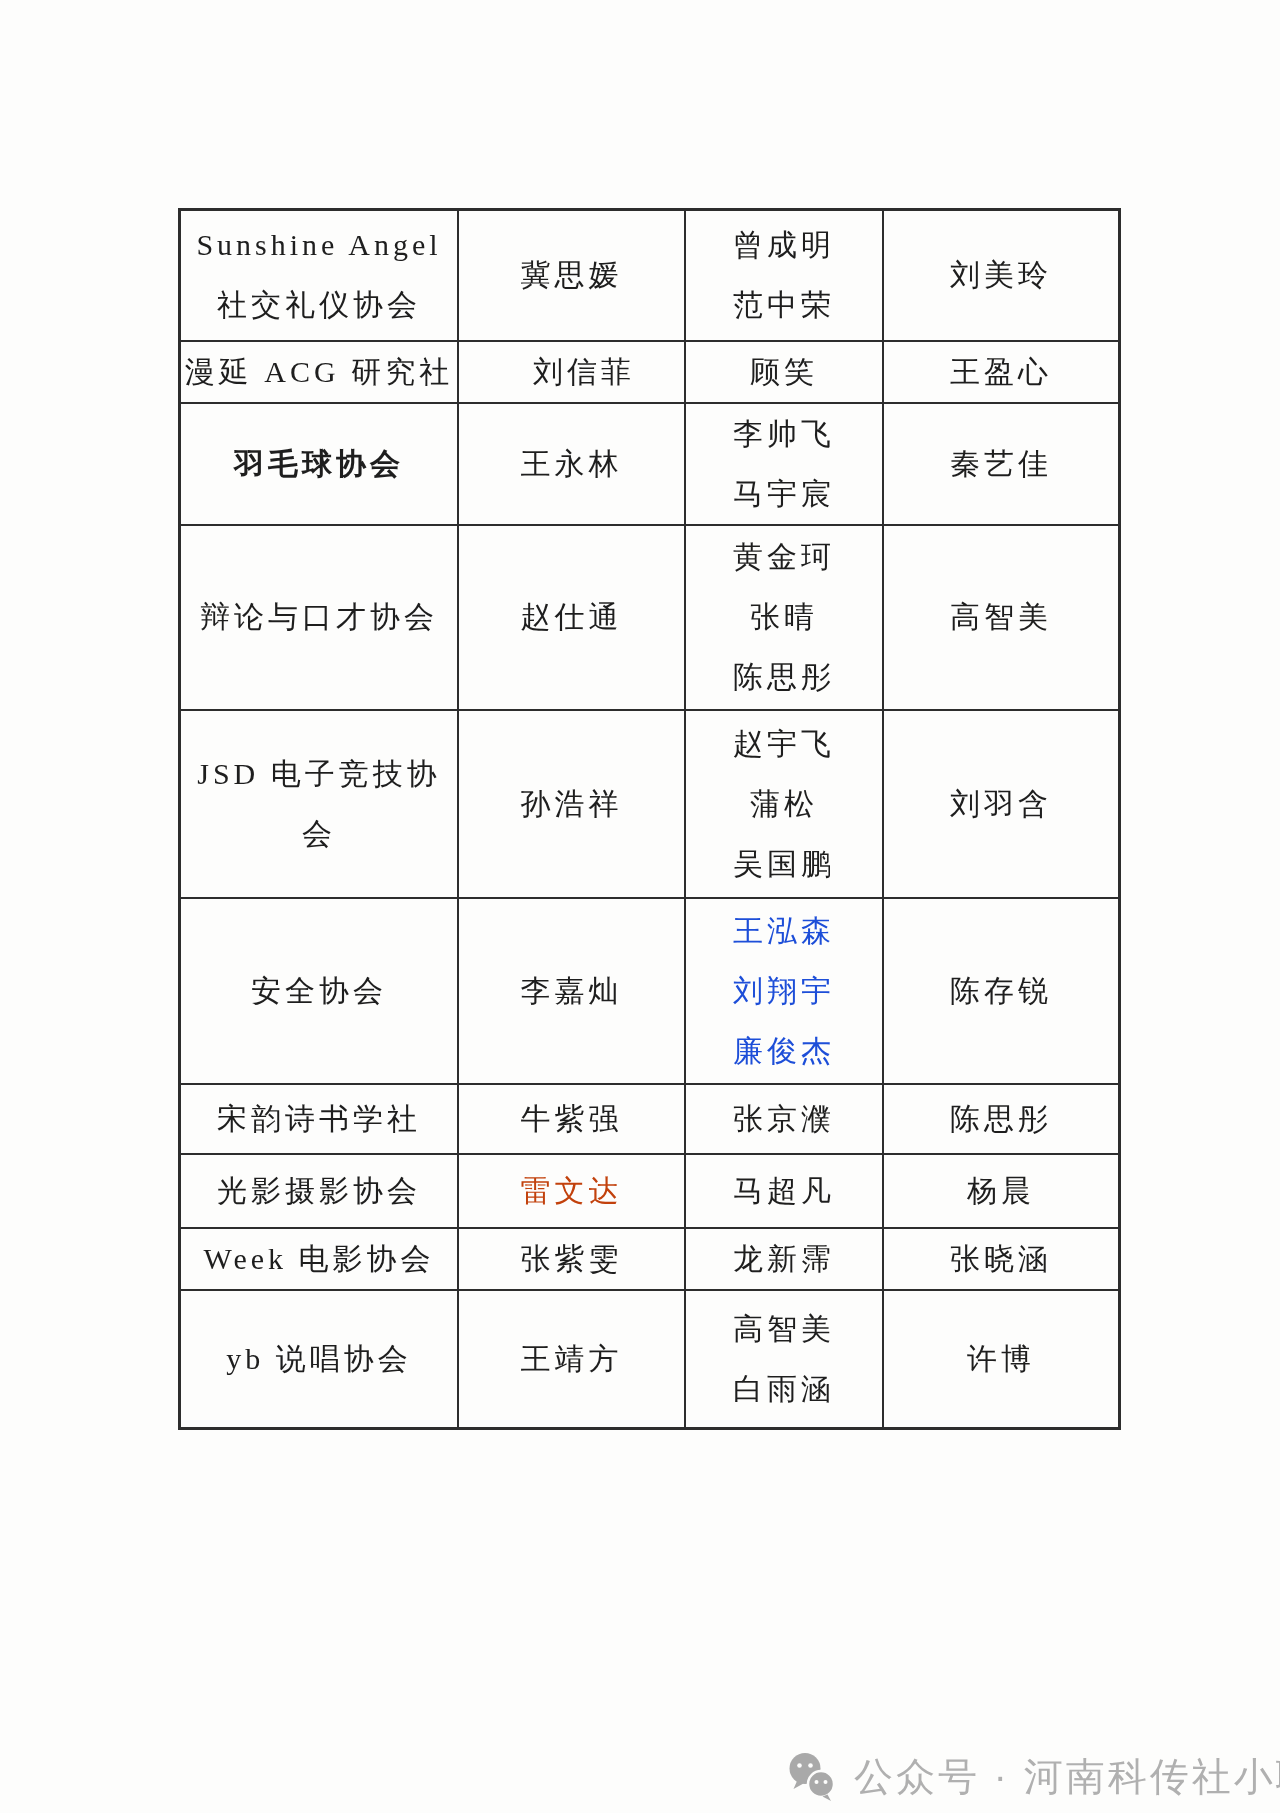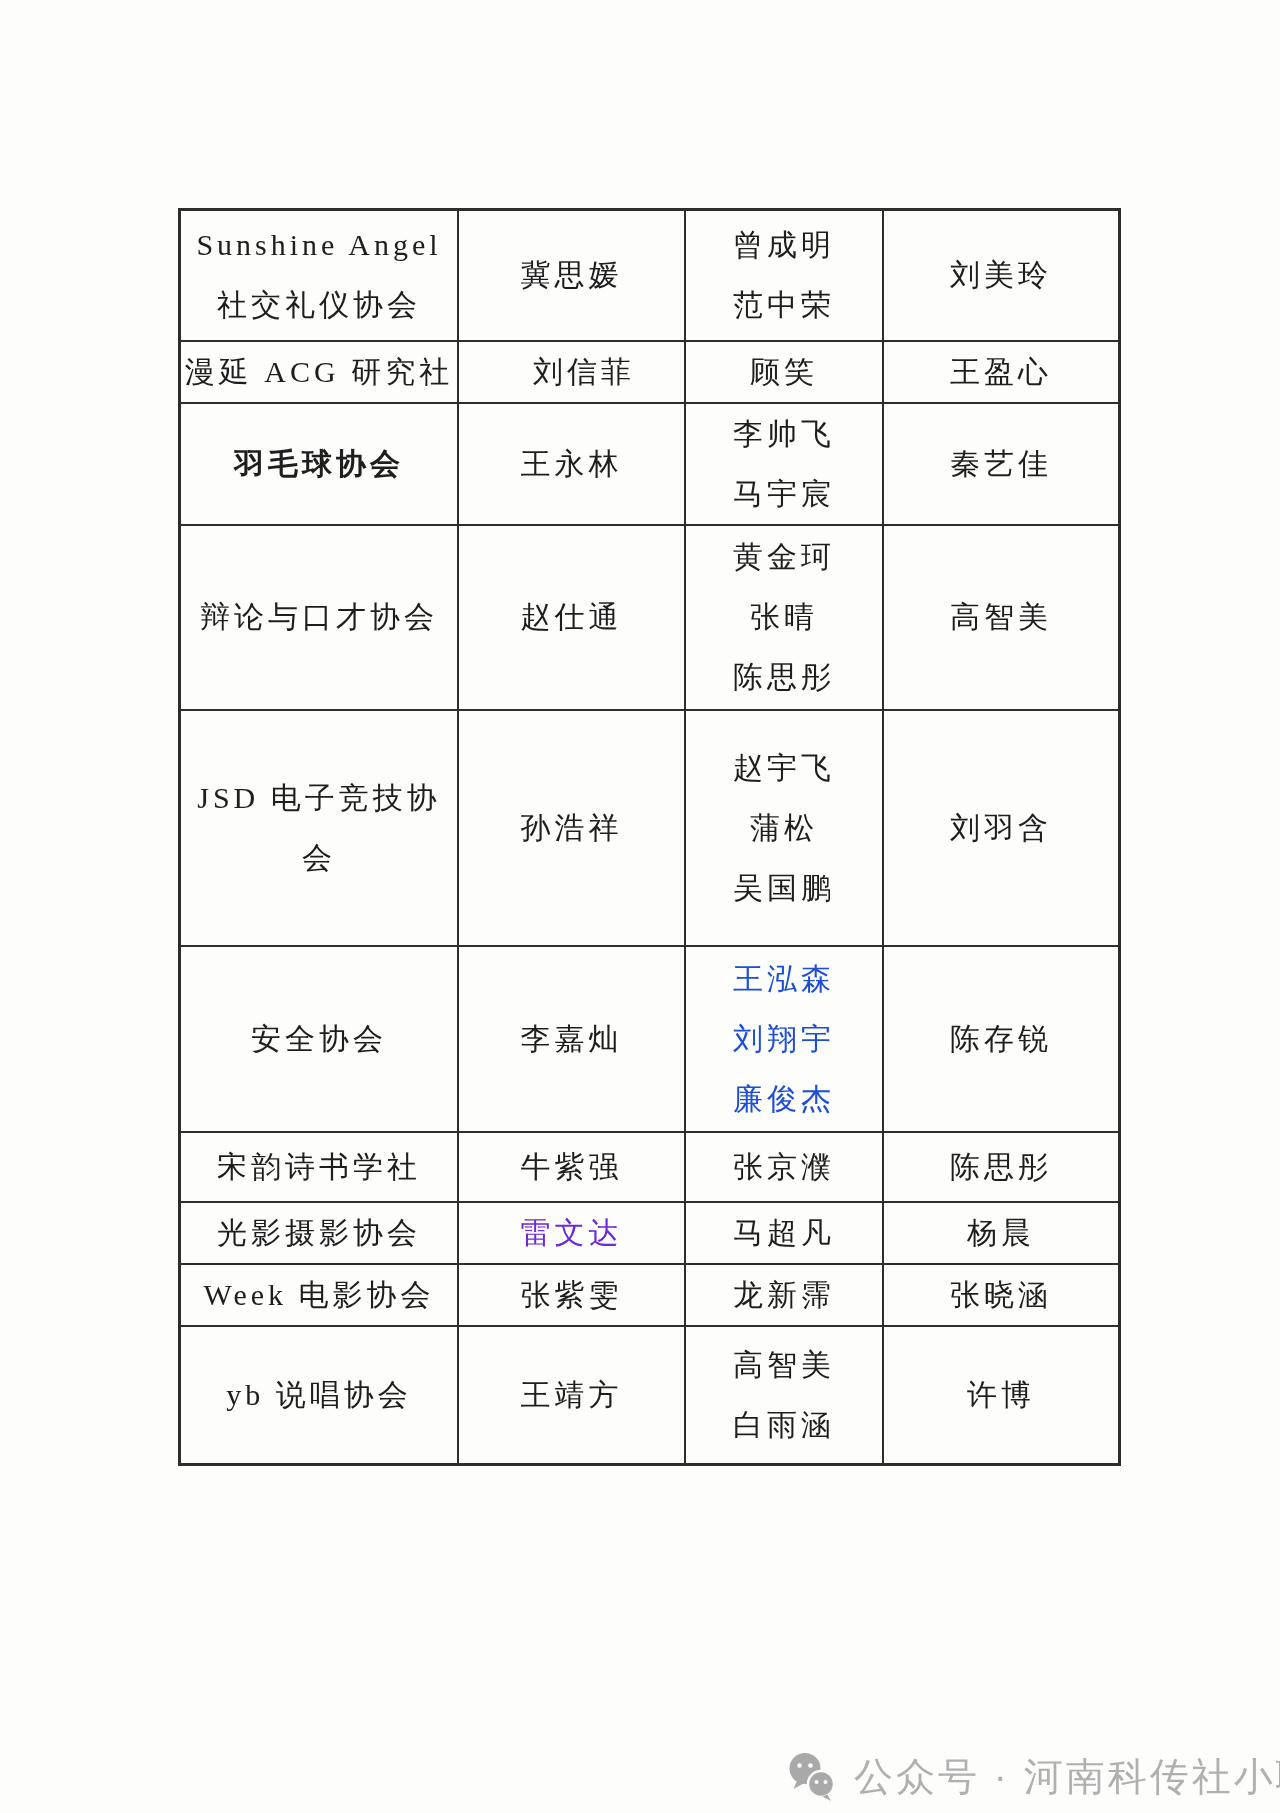--- a/index.html
+++ b/index.html
@@ -147,21 +147,21 @@
             <div class="cell-line">张晴</div>
             <div class="cell-line">陈思彤</div>
           </div>
         </td>
         <td style="width: 234px; border-color: rgb(45, 45, 45); color: rgb(30, 30, 30);">
           <div class="cell-lines">
             <div class="cell-line">高智美</div>
           </div>
         </td>
       </tr>
-      <tr style="height: 236px;">
+      <tr style="height: 188px;">
         <td style="width: 276px; border-color: rgb(45, 45, 45); color: rgb(30, 30, 30);">
           <div class="cell-lines">
             <div class="cell-line">JSD 电子竞技协</div>
             <div class="cell-line">会</div>
           </div>
         </td>
         <td style="width: 200px; border-color: rgb(45, 45, 45); color: rgb(30, 30, 30);">
           <div class="cell-lines">
             <div class="cell-line">孙浩祥</div>
           </div>
@@ -218,27 +218,27 @@
           <div class="cell-lines">
             <div class="cell-line">张京濮</div>
           </div>
         </td>
         <td style="width: 234px; border-color: rgb(45, 45, 45); color: rgb(30, 30, 30);">
           <div class="cell-lines">
             <div class="cell-line">陈思彤</div>
           </div>
         </td>
       </tr>
-      <tr style="height: 62px;">
+      <tr style="height: 74px;">
         <td style="width: 276px; border-color: rgb(45, 45, 45); color: rgb(30, 30, 30);">
           <div class="cell-lines">
             <div class="cell-line">光影摄影协会</div>
           </div>
         </td>
-        <td style="width: 200px; border-color: rgb(45, 45, 45); color: #6d28d9;">
+        <td style="width: 200px; border-color: rgb(45, 45, 45); color: #c2410c;">
           <div class="cell-lines">
             <div class="cell-line">雷文达</div>
           </div>
         </td>
         <td style="width: 196px; border-color: rgb(45, 45, 45); color: rgb(30, 30, 30);">
           <div class="cell-lines">
             <div class="cell-line">马超凡</div>
           </div>
         </td>
         <td style="width: 234px; border-color: rgb(45, 45, 45); color: rgb(30, 30, 30);">

